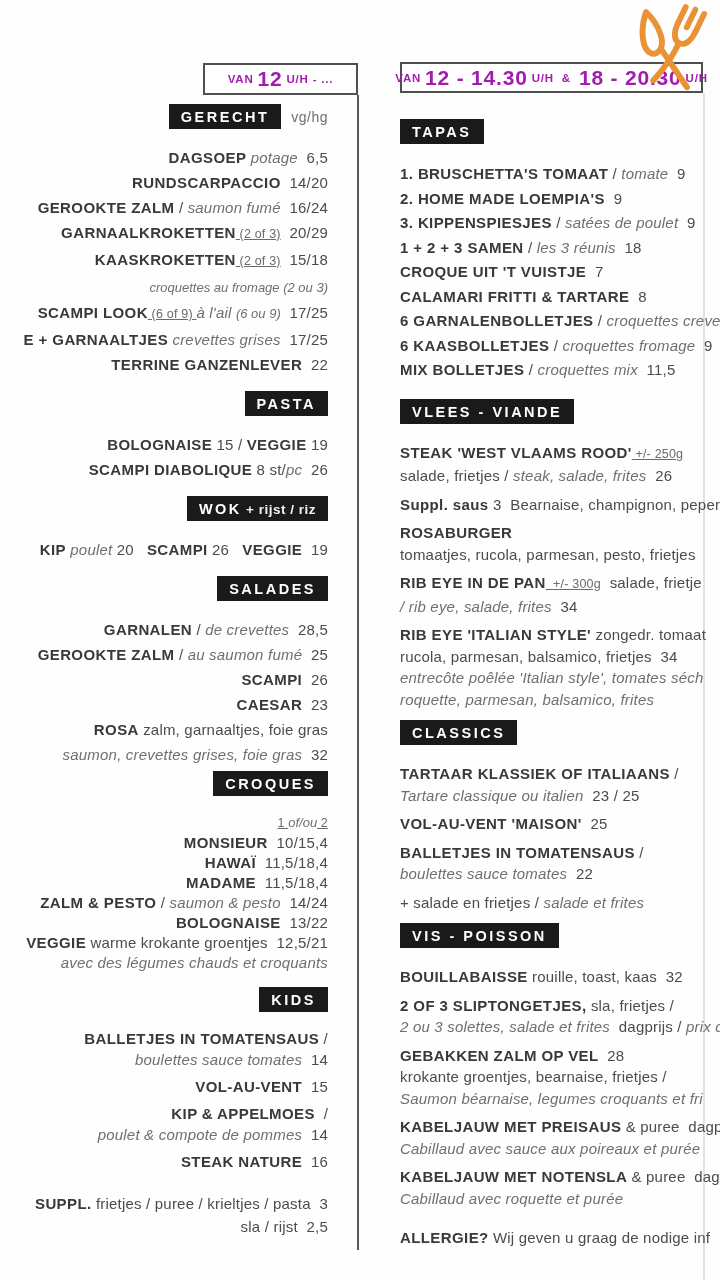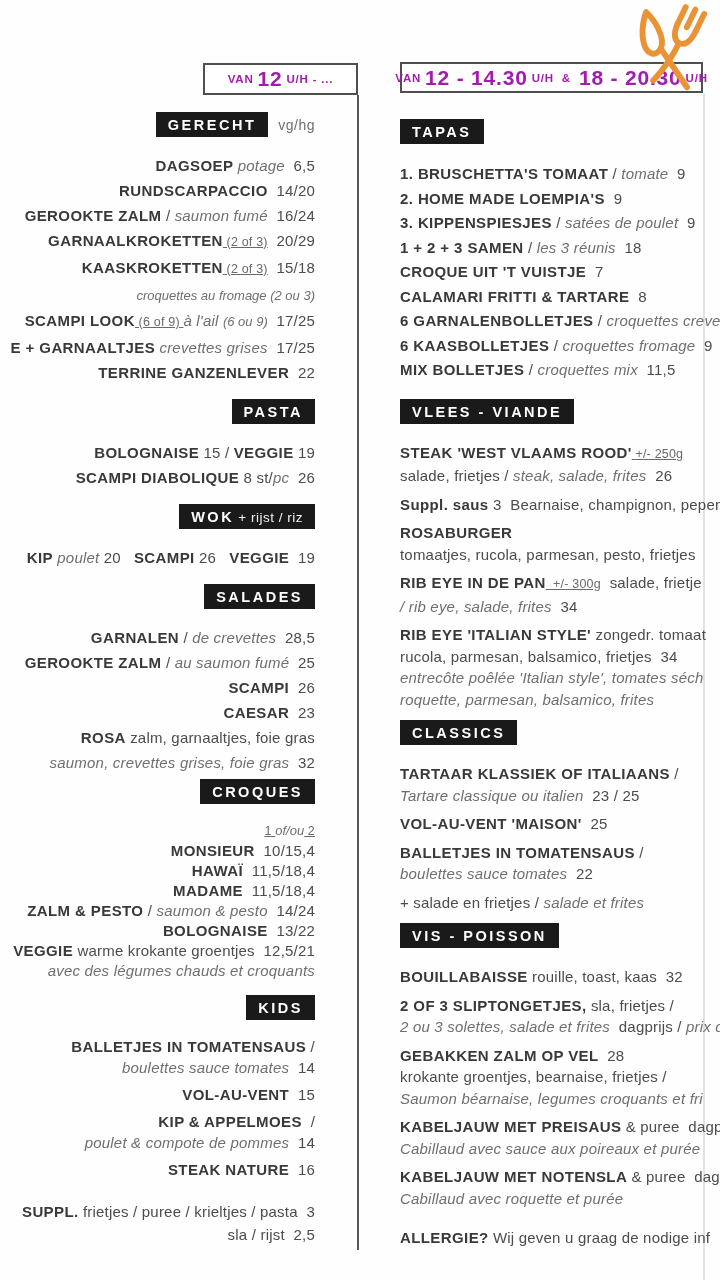--- a/index.html
+++ b/index.html
@@ -15,39 +15,39 @@
   .left-hours{left:203px;top:63px;width:151px;height:28px;}
   .right-hours{left:400px;top:62px;width:299px;height:27px;}
   .run-hb{font-size:21px;font-weight:700;letter-spacing:.8px;}
   .run-hs{font-size:11.5px;font-weight:700;letter-spacing:.8px;}
 
   .divider{position:absolute;left:357px;top:95px;width:2px;height:1155px;background:#585858;z-index:1;}
   .page-edge{position:absolute;left:703px;top:93px;width:2px;height:1187px;background:#e2e2e2;z-index:0;}
   .logo{position:absolute;left:626px;top:4px;z-index:3;}
 
   .col{position:absolute;font-size:15px;color:var(--ink);z-index:2;}
-  .col-left{left:0;top:112px;width:315px;}
+  .col-left{left:0;top:104px;width:315px;padding-left:13px;}
   .col-right{left:400px;top:119px;width:360px;}
   .line{white-space:pre;}
   .col-left .line{text-align:right;line-height:25px;}
   .col-right .line{text-align:left;line-height:21.5px;}
   .col-right .item{margin-bottom:7px;}
 
   .run-b{font-weight:700;color:var(--ink_bold);letter-spacing:.4px;}
   .run-r{color:var(--ink);letter-spacing:.2px;}
   .run-i{font-style:italic;color:var(--ink_italic);letter-spacing:.2px;}
   .run-sm{font-size:12.5px;color:#6a6a6a;letter-spacing:.2px;text-decoration:underline;}
   .run-smi{font-size:13px;font-style:italic;color:var(--ink_italic);}
 
   .header-row{line-height:normal;}
   .col-left .header-row{text-align:right;margin-bottom:16px;}
   .col-right .header-row{margin-bottom:18px;}
   .header-box{background:var(--header_bg);color:#ffffff;font-weight:700;font-size:14.5px;
     letter-spacing:2.5px;padding:5px 12px 4px 12px;display:inline-block;white-space:pre;}
-  .header-extra{font-weight:400;font-size:13.5px;letter-spacing:.5px;color:#f2f2f2;}
+  .header-extra{font-weight:700;font-size:13.5px;letter-spacing:.5px;color:#f2f2f2;}
   .header-after{color:var(--ink_italic);font-size:14px;margin-left:10px;letter-spacing:.5px;}
 
   
   .col-left .sec-1{margin-top:14px;}
   .col-left .sec-2{margin-top:14px;}
   .col-left .sec-3{margin-top:14px;}
   .col-left .sec-4{margin-top:4px;}
   .col-left .sec-5{margin-top:14px;}
   .col-left .sec-6{margin-top:20px;}
   .col-left .sec-4 .line{line-height:20px;}

